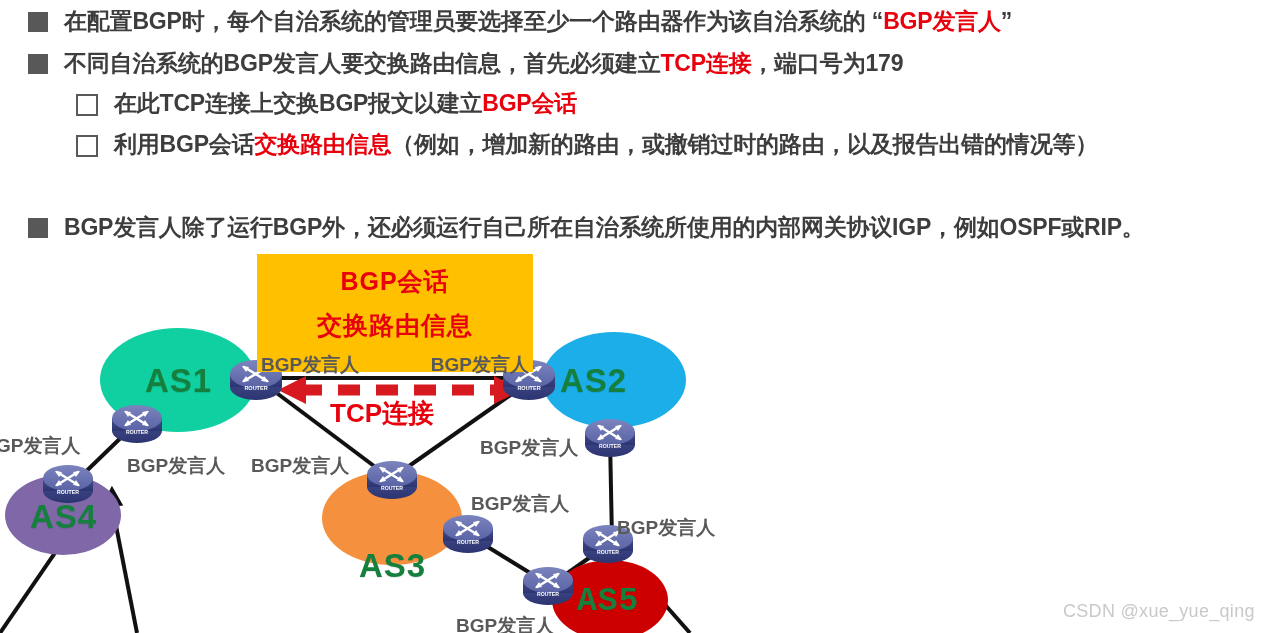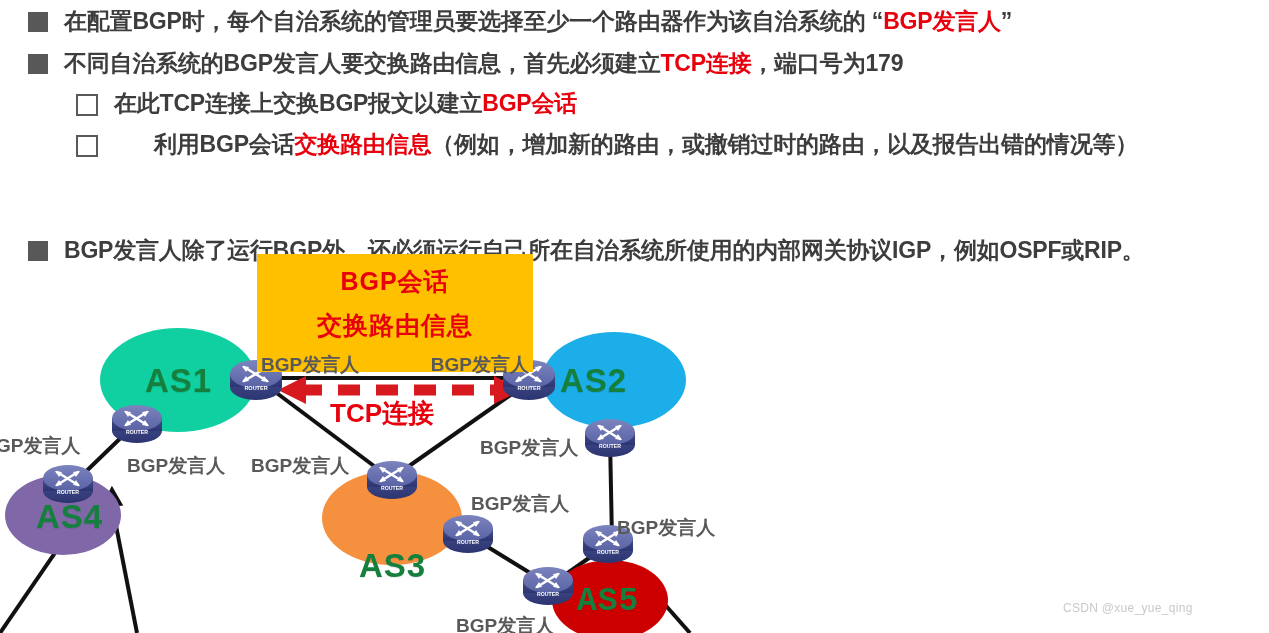--- a/index.html
+++ b/index.html
@@ -125,21 +125,21 @@
     font-weight: bold;
     color: #e8000d;
     letter-spacing: 0px;
     z-index: 6;
   }
 
   #watermark {
     position: absolute;
     left: 1063px;
     top: 601px;
-    font-size: 12px;
+    font-size: 18px;
     color: #c9c9c9;
     letter-spacing: 0.3px;
     font-family: "Liberation Sans", "DejaVu Sans", sans-serif;
   }
 </style>
 </head>
 <body>
 
 <div id="text-block">
     <div class="bullet-row lvl1" style="top: 6px;">
@@ -147,25 +147,25 @@
       <div class="bullet-text"><span>在配置BGP时，每个自治系统的管理员要选择至少一个路由器作为该自治系统的 “</span><span class="hl">BGP发言人</span><span>”</span></div>
     </div>
     <div class="bullet-row lvl1" style="top: 48px;">
       <div class="bullet-marker-filled"></div>
       <div class="bullet-text"><span>不同自治系统的BGP发言人要交换路由信息，首先必须建立</span><span class="hl">TCP连接</span><span>，端口号为179</span></div>
     </div>
     <div class="bullet-row lvl2" style="top: 88px;">
       <div class="bullet-marker-hollow"></div>
       <div class="bullet-text"><span>在此TCP连接上交换BGP报文以建立</span><span class="hl">BGP会话</span></div>
     </div>
-    <div class="bullet-row lvl2" style="top: 129px; gap: 40px;">
+    <div class="bullet-row lvl2" style="top: 129px;">
       <div class="bullet-marker-hollow"></div>
       <div class="bullet-text"><span>利用BGP会话</span><span class="hl">交换路由信息</span><span>（例如，增加新的路由，或撤销过时的路由，以及报告出错的情况等）</span></div>
     </div>
-    <div class="bullet-row lvl1" style="top: 212px; margin-top: 23px;">
+    <div class="bullet-row lvl1" style="top: 212px;">
       <div class="bullet-marker-filled"></div>
       <div class="bullet-text"><span>BGP发言人除了运行BGP外，还必须运行自己所在自治系统所使用的内部网关协议IGP，例如OSPF或RIP。</span></div>
     </div>
   </div>
 
 <div id="diagram">
 
   <svg width="1269" height="393" viewBox="0 0 1269 393">
     <defs>
       <linearGradient id="routerTop" x1="0" y1="0" x2="0" y2="1">
@@ -360,21 +360,21 @@
       <span>BGP发言人</span>
       <span>BGP发言人</span>
     </div>
   </div>
 
   <div id="tcp-label">TCP连接</div>
 
   <div class="as-label" style="left:145px; top:122px;">AS1</div>
   <div class="as-label" style="left:560px; top:122px;">AS2</div>
   <div class="as-label" style="left:359px; top:260px;margin-top:47px;">AS3</div>
-  <div class="as-label" style="left:36px; top:258px;">AS4</div>
+  <div class="as-label" style="left:30px; top:258px;">AS4</div>
   <div class="as-label" style="left:577px; top:343px;font-family:Liberation Mono, monospace;">AS5</div>
 
   <div class="node-label" style="left:-4px; top:193px;">GP发言人</div>
   <div class="node-label" style="left:127px; top:213px;">BGP发言人</div>
   <div class="node-label" style="left:251px; top:213px;">BGP发言人</div>
   <div class="node-label" style="left:480px; top:195px;">BGP发言人</div>
   <div class="node-label" style="left:471px; top:251px;">BGP发言人</div>
   <div class="node-label" style="left:617px; top:275px;">BGP发言人</div>
   <div class="node-label" style="left:456px; top:373px;">BGP发言人</div>
 </div>

